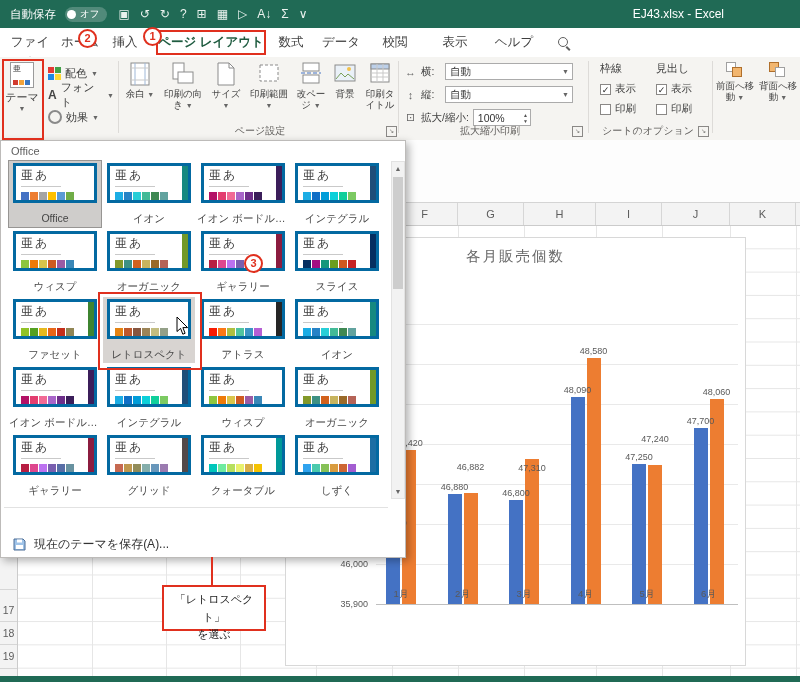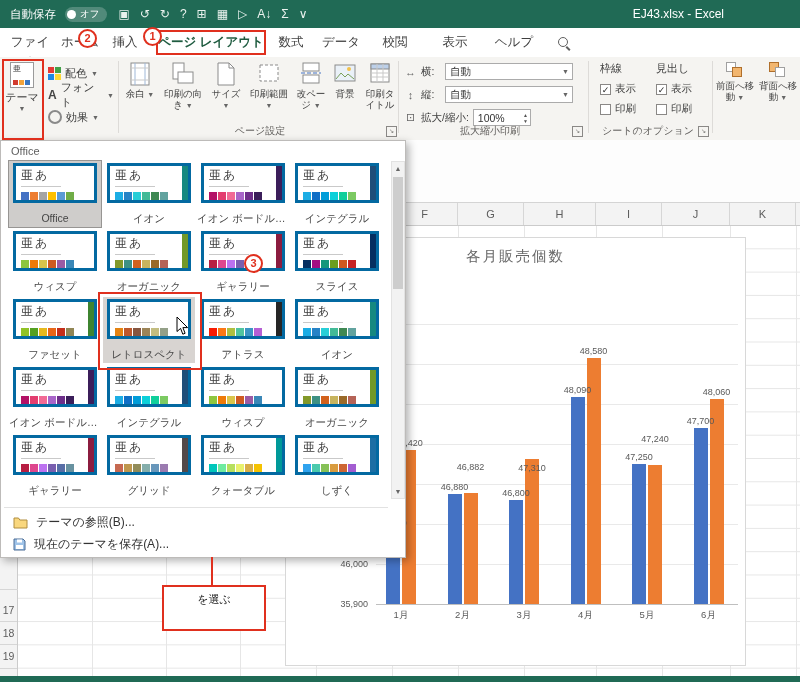--- a/index.html
+++ b/index.html
@@ -69,21 +69,21 @@
   .vl{position:absolute;top:0;bottom:0;width:1px;background:#e6e6e6}
 
   
   #chart{left:285px;top:237px;width:461px;height:429px;background:#fff;border:1px solid #d8d8d8;z-index:5;box-sizing:border-box}
   .c-title{position:absolute;top:9px;left:0;right:0;text-align:center;font-size:14.5px;color:#666;letter-spacing:2px}
   .gl{position:absolute;left:90px;width:362px;height:1px;background:#e9e9e9}
   .gl.axis{background:#bfbfbf}
   .ytick{position:absolute;left:34px;width:48px;text-align:right;font-size:9px;color:#595959}
   .bar{position:absolute;width:14px}
   .dlab{position:absolute;width:44px;text-align:center;font-size:9px;color:#595959;white-space:nowrap}
-  .xlab{position:absolute;top:371px;width:44px;text-align:center;font-size:9.5px;color:#595959}
+  .xlab{position:absolute;top:350px;width:44px;text-align:center;font-size:9.5px;color:#595959}
   .legend{position:absolute;top:401px;left:0;right:0;display:flex;justify-content:center;align-items:center;gap:18px;font-size:9.5px;color:#595959}
   .lg-it{display:flex;align-items:center;gap:4px}
   .lg-sq{width:8px;height:8px;display:inline-block}
 
   
   #dropdown{left:0;top:140px;width:406px;height:418px;background:#fff;border:1px solid #bdbbb9;box-shadow:3px 3px 8px rgba(0,0,0,.3);z-index:20;box-sizing:border-box}
   .dd-head{position:absolute;left:10px;top:4px;font-size:11px;color:#5f5f5f}
   .th-cell{position:absolute;width:92px;height:66px;cursor:default}
   .th-cell.sel{background:#cfcdcb;outline:1px solid #979593}
   .th-cell.hot{background:#d8d4d1}
@@ -694,42 +694,37 @@
         </div>
         <div class="th-name">しずく</div>
       </div>
     </div>
   <div id="ddscroll">
     <div class="sb-btn" style="top:0">▲</div>
     <div class="sb-thumb"></div>
     <div class="sb-btn" style="bottom:0">▼</div>
   </div>
   <div class="dd-sep"></div>
-  <div class="dd-item" style="top:371px">
-    <svg width="15" height="13" viewBox="0 0 15 13">
-        <path d="M1 2h4.5l1.3 2H14v8H1z" fill="#f9d77e" stroke="#b08d3f"></path>
-      </svg>
-    <span>テーマの参照(B)...</span>
-  </div>
   <div class="dd-item" style="top:393px">
     <svg width="13" height="13" viewBox="0 0 13 13">
         <path d="M1 1h9l2 2v9H1z" fill="#9fc3e8" stroke="#4a6d96"></path>
         <rect x="3" y="7" width="7" height="4" fill="#fff"></rect>
         <rect x="4" y="1.5" width="5" height="3" fill="#fff"></rect>
       </svg>
     <span>現在のテーマを保存(A)...</span>
   </div>
 </div>
 
 <div id="rb-theme" class="redbox"></div>
 <div id="rb-retro" class="redbox"></div>
 <div id="st1" class="stepnum">1</div>
 <div id="st2" class="stepnum">2</div>
 <div id="st3" class="stepnum">3</div>
 <div id="callout">
+  <div>「レトロスペクト」</div>
   <div>を選ぶ</div>
 </div>
 <div id="callout-line"></div>
 <div id="cursor">
   <svg width="13" height="20" viewBox="0 0 13 20">
       <path d="M1 1 L1 15.5 L4.6 12.4 L6.8 18.2 L9.1 17.3 L6.9 11.6 L11.6 11.6 Z" fill="#fff" stroke="#000" stroke-width="1"></path>
     </svg>
 </div>
 <div id="bottombar" class="abs"></div>
 

